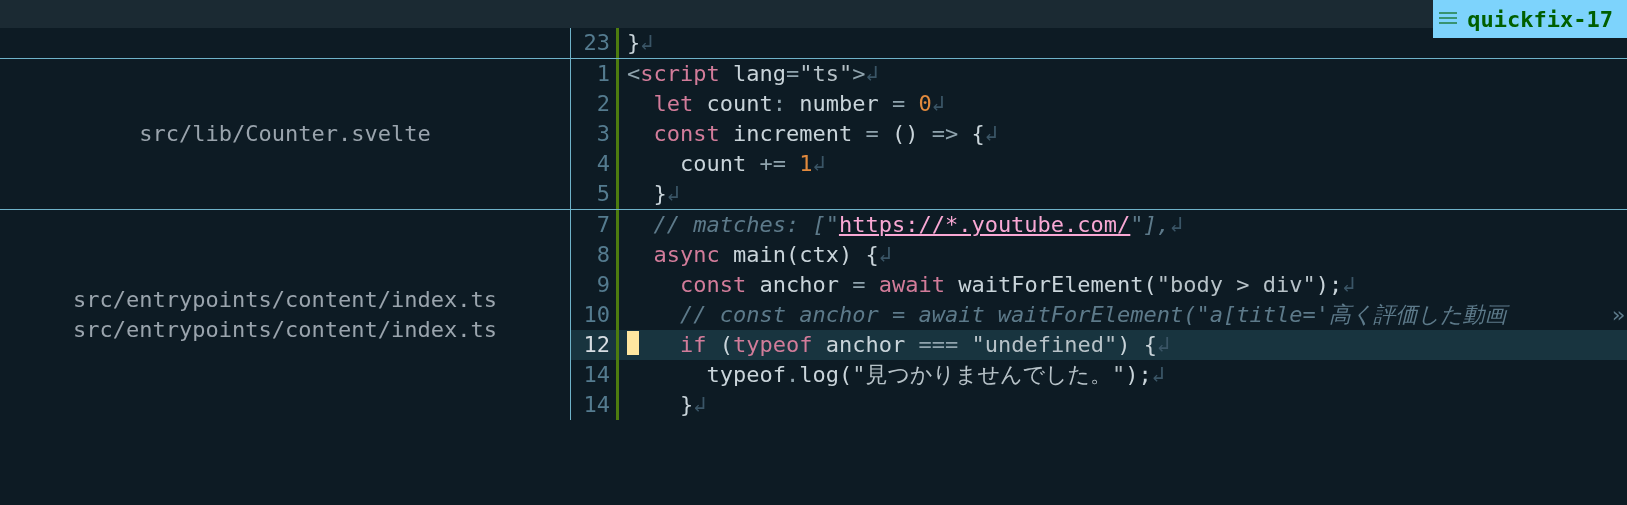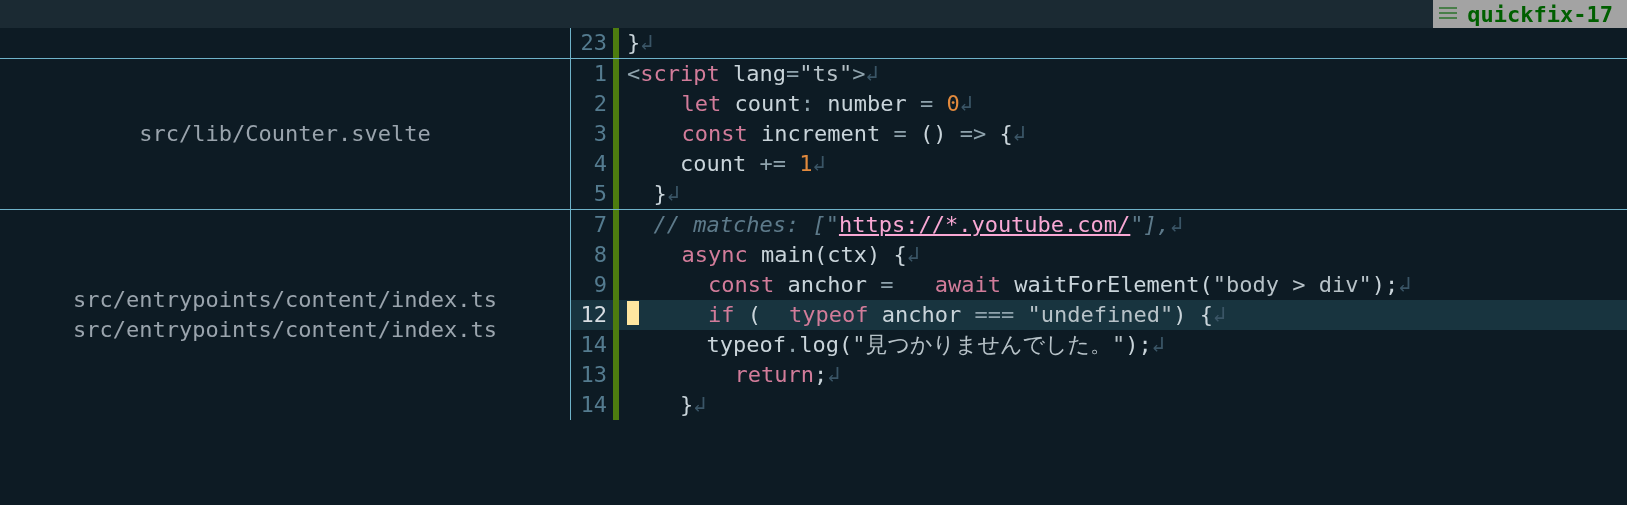--- a/index.html
+++ b/index.html
@@ -15,28 +15,28 @@
   .editor {
     position: relative;
     display: flex;
     flex-direction: column;
     width: 100%;
     height: 100%;
   }
   .badge {
     position: absolute;
     top: 0; right: 0;
-    background: #a3a3a3;
+    background: #7dd3fc;
     color: #005f00;
     font-weight: bold;
     padding: 1px 14px 1px 6px;
     display: flex;
     align-items: center;
     gap: 10px;
-    height: 28px;
+    height: 38px;
   }
   .badge .hamburger {
     display: inline-block;
     width: 18px; height: 14px;
     background: linear-gradient(#005f00 2px, transparent 2px) 0 0/100% 5px;
     opacity: .55;
   }
   .topbar {
     height: 28px;
     background: #1b2a33;
@@ -66,21 +66,21 @@
     color: #9aa4ad;
     line-height: 30px;
     white-space: pre;
     text-align: center;
   }
   .gutter {
     width: 48px;
     flex: 0 0 auto;
     text-align: right;
     color: #547b8f;
-    border-right: 6px solid #4d7c0f;
+    border-right: 3px solid #4d7c0f;
     padding-right: 6px;
   }
   .gutter.curline { color: #d0d8df; }
   .code {
     flex: 1 1 auto;
     padding-left: 8px;
     white-space: pre;
     overflow: hidden;
     position: relative;
   }
@@ -91,21 +91,21 @@
     line-height: 30px;
   }
   .row.current { background: #18343f; }
   .row.current .gutter { color: #d7dde2; }
   .eol { color: #3a5566; }
   .wrapmark {
     position: absolute;
     right: 2px;
     color: #5d7a8a;
   }
-  .kw    { color: #d27c9a; margin-left: 28px; }   
+  .kw    { color: #d27c9a; }   
   .fn    { color: #c9d4da; }
   .type  { color: #c9d4da; }
   .num   { color: #e28a3d; }   
   .str   { color: #b7c2c8; }
   .link  { color: #f9a8d4; text-decoration: underline; }
   .cmt   { color: #5d7a8a; font-style: italic; }
   .op    { color: #8fa3ad; }
   .tag   { color: #d27c9a; text-align: right; }
   .cursor {
     display: inline-block;
@@ -176,31 +176,31 @@
             <div class="code"><span class="indent">  </span><span class="cmt">// matches: ["</span><span class="link">https://*.youtube.com/</span><span class="cmt">"],</span><span class="eol">↲</span></div>
           </div>
           <div class="row">
             <div class="gutter">8</div>
             <div class="code"><span class="indent">  </span><span class="kw">async</span><span class="fn"> main(ctx) {</span><span class="eol">↲</span></div>
           </div>
           <div class="row">
             <div class="gutter">9</div>
             <div class="code"><span class="indent">    </span><span class="kw">const</span><span class="fn"> anchor </span><span class="op">=</span><span> </span><span class="kw">await</span><span class="fn"> waitForElement(</span><span class="str">"body &gt; div"</span><span class="fn">);</span><span class="eol">↲</span></div>
           </div>
+          <div class="row">
+            <div class="gutter">10</div>
+            <div class="code"><span class="indent">    </span><span class="cmt">// const anchor = await waitForElement("a[title='高く評価した動画</span><span class="wrapmark">»</span></div>
+          </div>
           <div class="row current">
             <div class="gutter curline">12</div>
             <div class="code"><span class="cursor"></span><span class="indent">    </span><span class="kw">if</span><span class="fn"> (</span><span class="kw">typeof</span><span class="fn"> anchor </span><span class="op">===</span><span> </span><span class="str">"undefined"</span><span class="fn">) {</span><span class="eol">↲</span></div>
           </div>
           <div class="row">
             <div class="gutter">14</div>
             <div class="code"><span class="indent">      </span><span class="fn">typeof</span><span class="op">.</span><span class="fn">log(</span><span class="str">"見つかりませんでした。"</span><span class="fn">);</span><span class="eol">↲</span></div>
-          </div>
-          <div class="row">
-            <div class="gutter">13</div>
-            <div class="code"><span class="indent">      </span><span class="kw">return</span><span class="fn">;</span><span class="eol">↲</span></div>
           </div>
           <div class="row">
             <div class="gutter">14</div>
             <div class="code"><span class="fn">    }</span><span class="eol">↲</span></div>
           </div>
         </div>
       </div>
     </div>
 </div>
 

